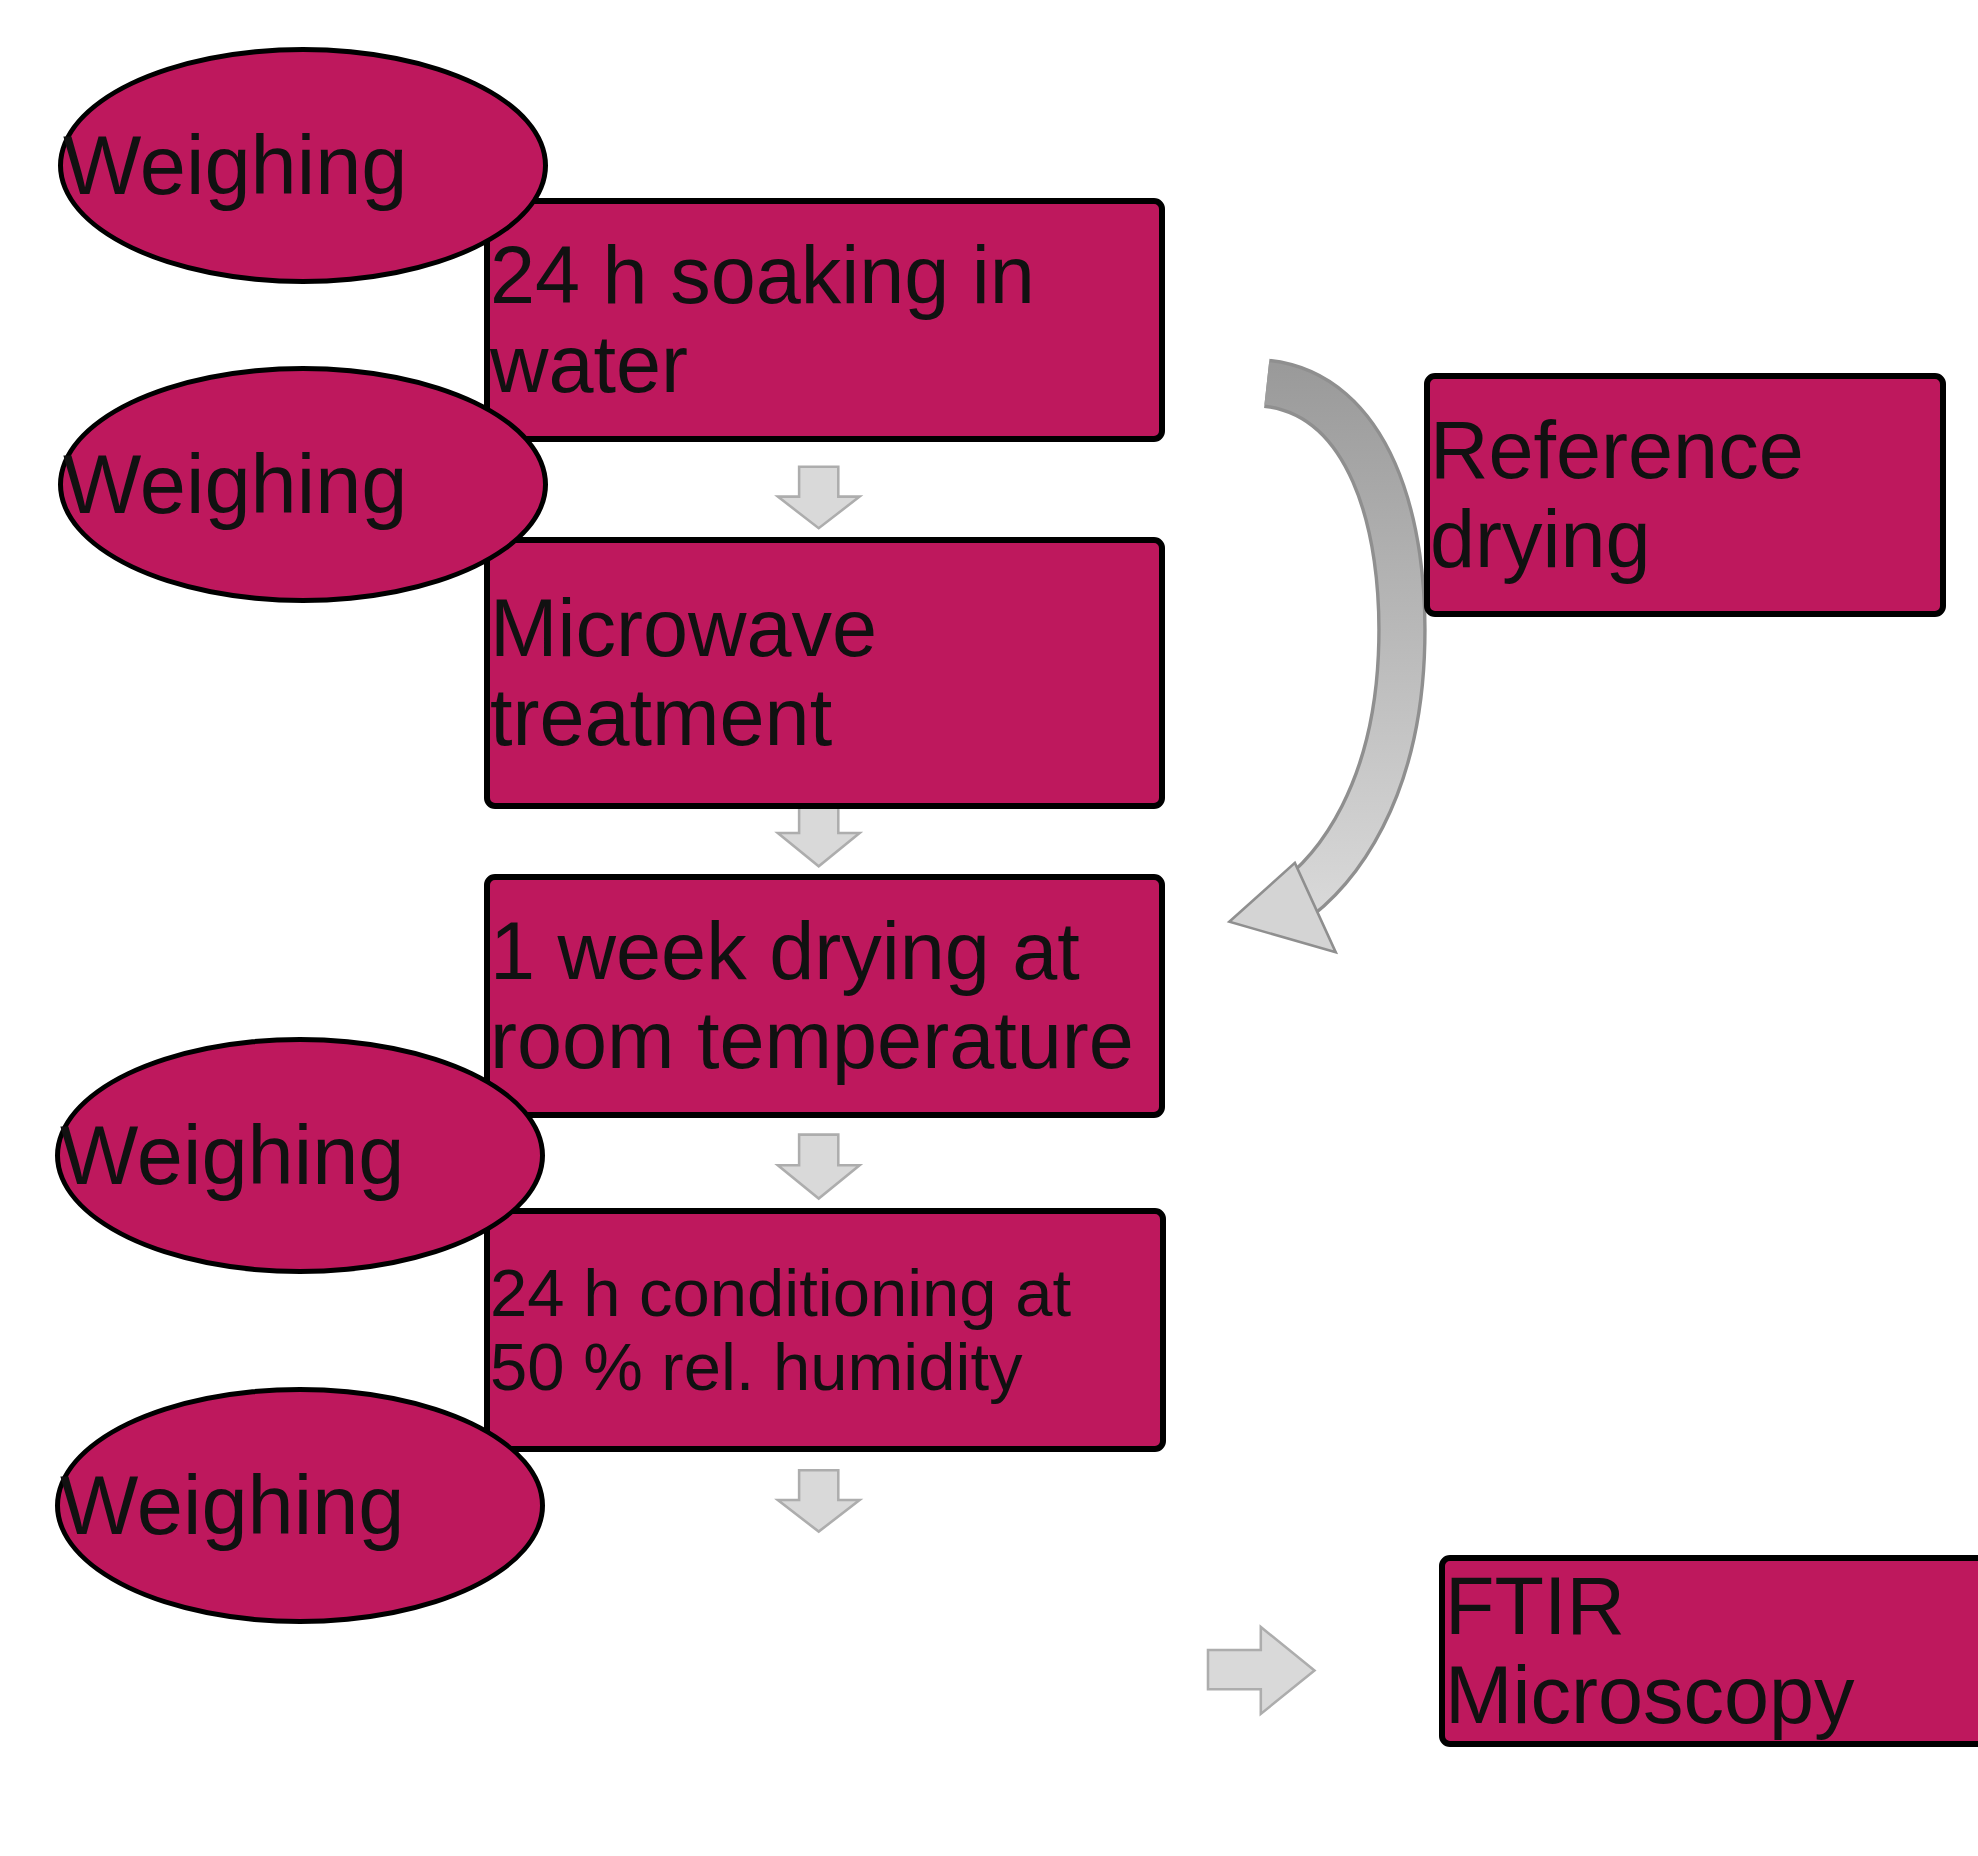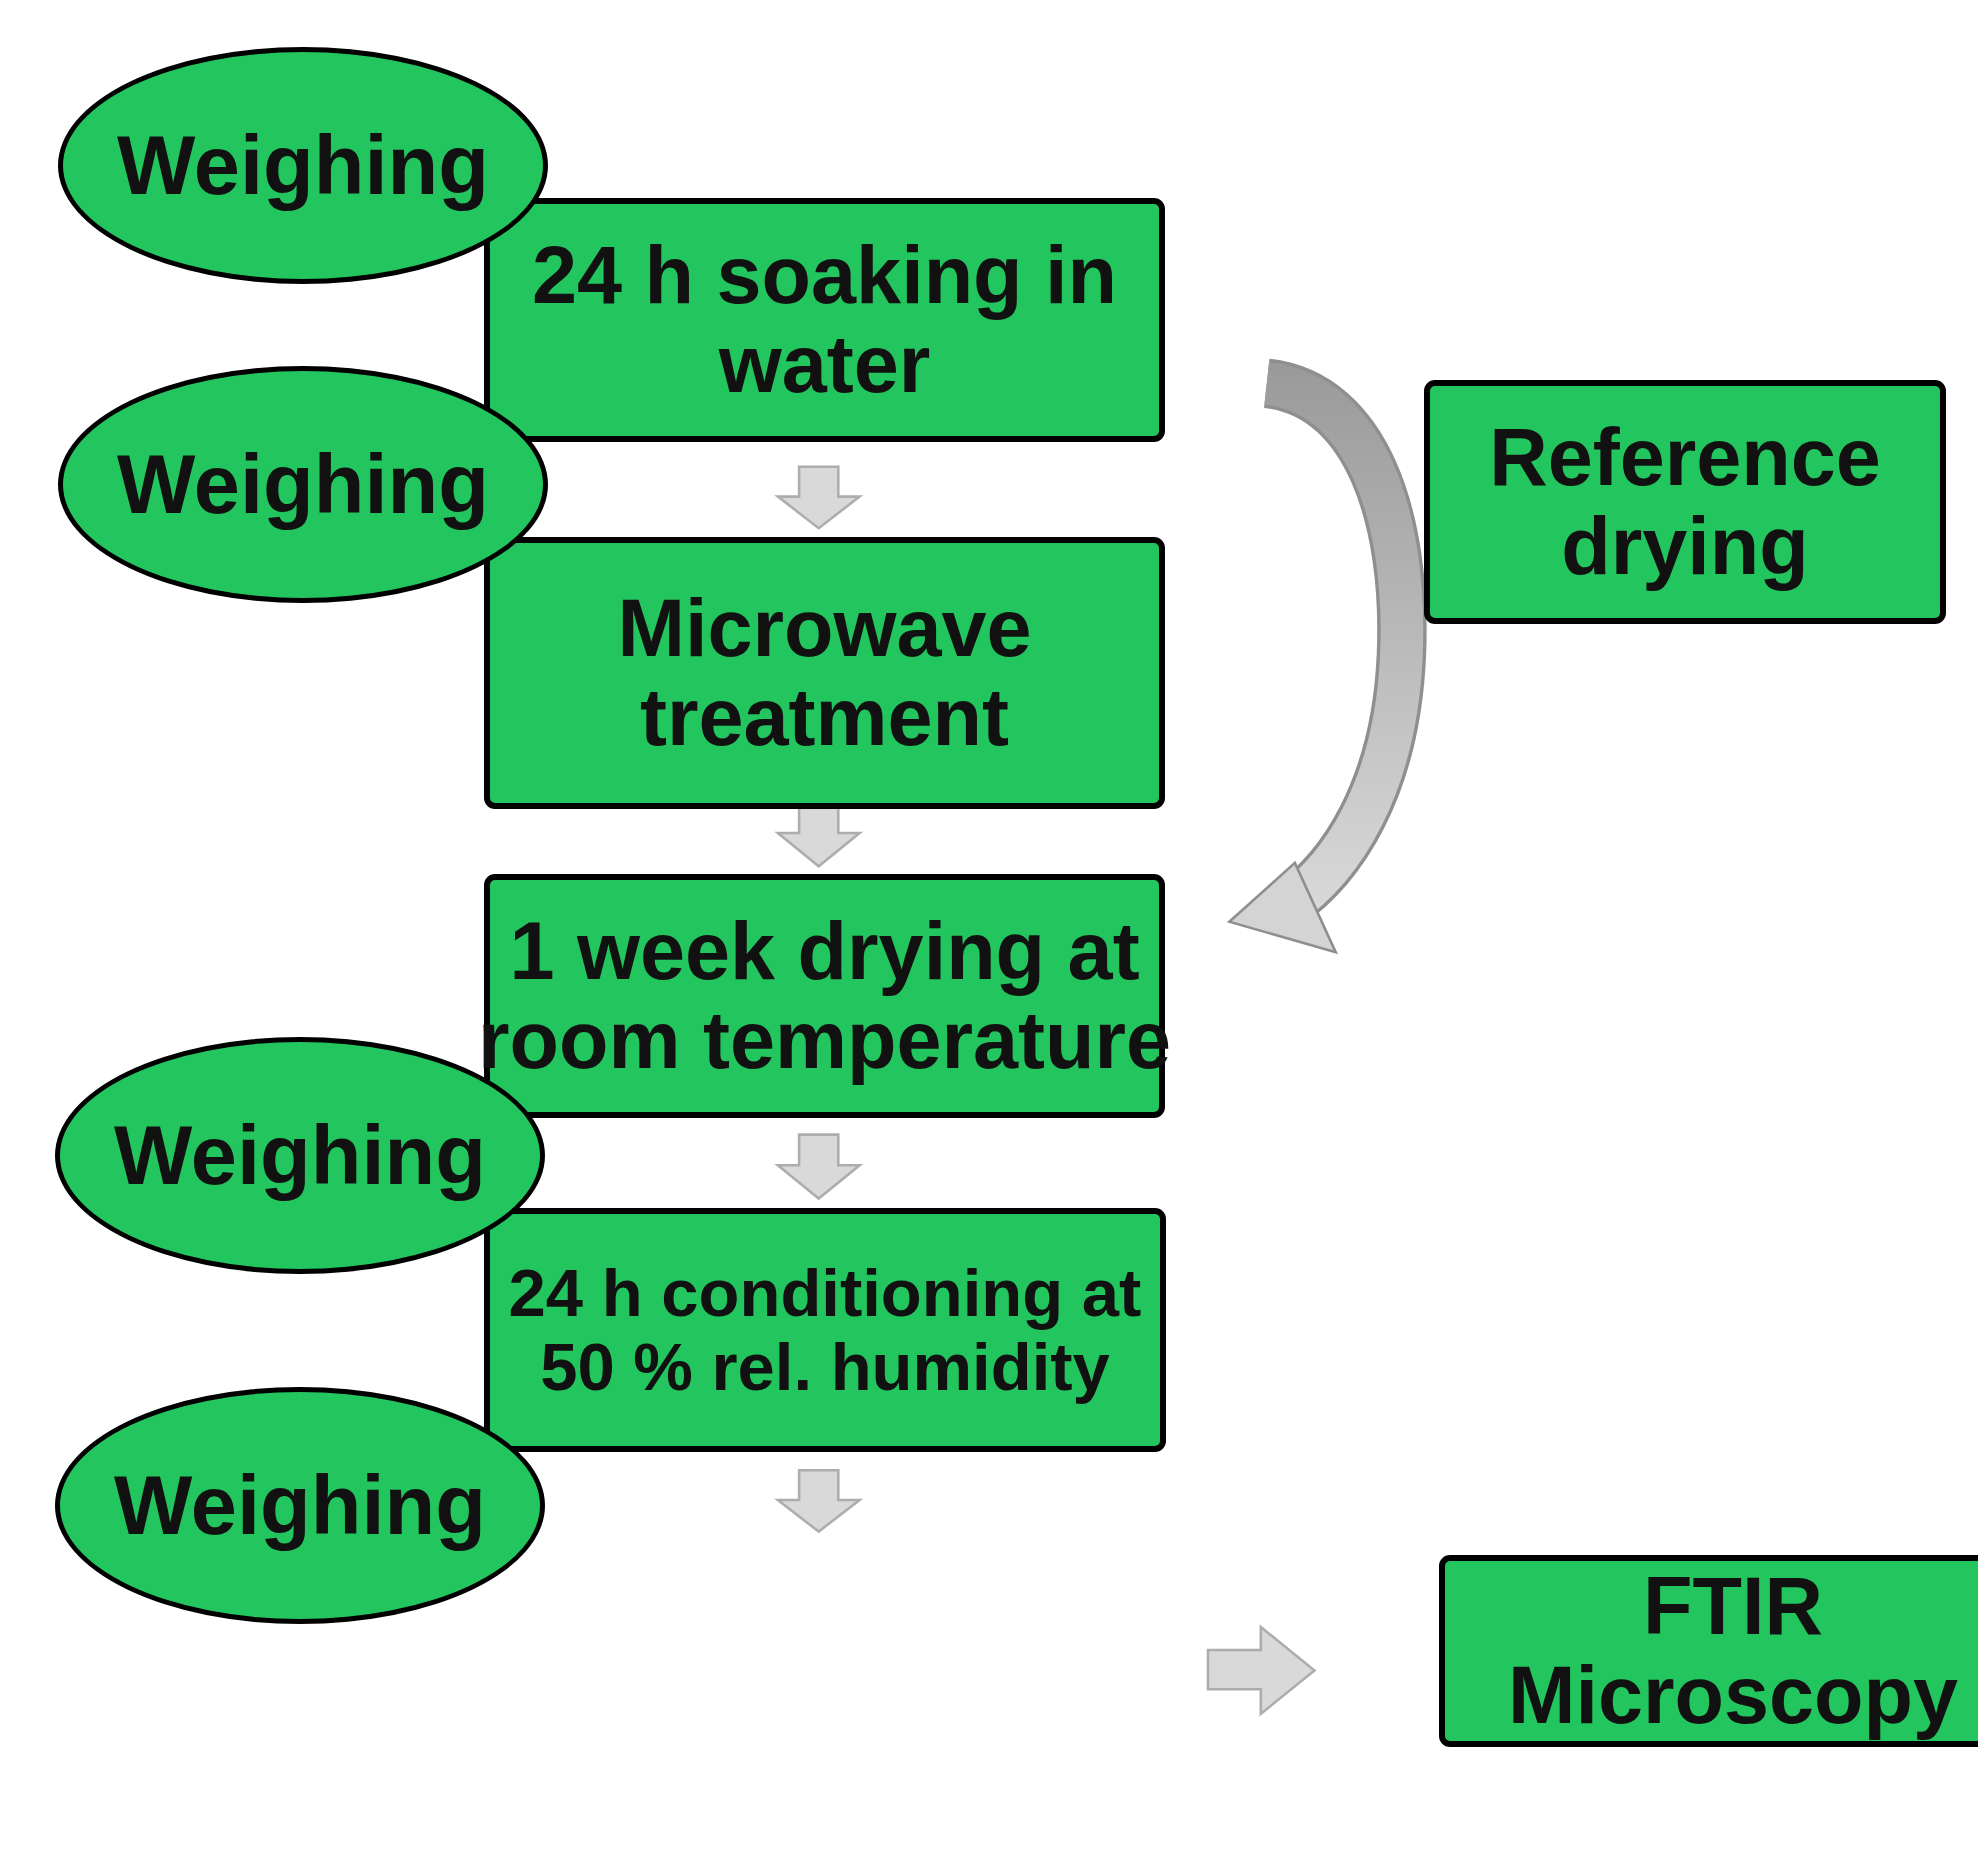--- a/index.html
+++ b/index.html
@@ -7,25 +7,24 @@
     position:relative;
     width:1979px;height:1857px;
     background:#ffffff;
     font-family:"Liberation Sans", sans-serif;
     color:#111111;
     overflow:hidden;
   }
   .node{
     position:absolute;
     display:flex;flex-direction:column;
-    align-items:center;justify-content:center;
+    align-items:flex-start;justify-content:center;
     text-align:center;
-    background:#22c55e;
+    background:#be185d;
     box-sizing:border-box;
-    font-weight:bold;
   }
   .node span{white-space:nowrap;display:block;}
   .pbox{
     border:6px solid #000000;
     border-radius:11px;
     font-size:81px;line-height:1.1;
     z-index:2;
   }
   .ellipse{
     border:5.1px solid #000000;
@@ -35,21 +34,21 @@
   }
   #arrow-layer{position:absolute;left:0;top:0;z-index:1;}
 
   
   #box-soaking      {left:484px; top:198px;  width:681px; height:244px;}
   #box-microwave    {left:484px; top:537px;  width:681px; height:272px;}
   #box-drying       {left:484px; top:874px; width:681px; height:244px;}
   #box-conditioning {left:484px; top:1208px; width:682px; height:244px; font-size:67px;}
   #box-tensile      {left:484px; top:1544px; width:681px; height:250px;}
   
-  #box-reference    {left:1424px; top:373px;  width:522px; height:244px;margin-top:7px;}
+  #box-reference    {left:1424px; top:373px;  width:522px; height:244px;}
   #box-ftir         {left:1439px; top:1555px; width:588px; height:192px;}
   
   #ellipse-1{left:58px; top:47px;   width:490px; height:237px;}
   #ellipse-2{left:58px; top:366px;  width:490px; height:237px;}
   #ellipse-3{left:55px; top:1037px; width:490px; height:237px;}
   #ellipse-4{left:55px; top:1387px; width:490px; height:237px;}
 </style>
 </head>
 <body>
 

